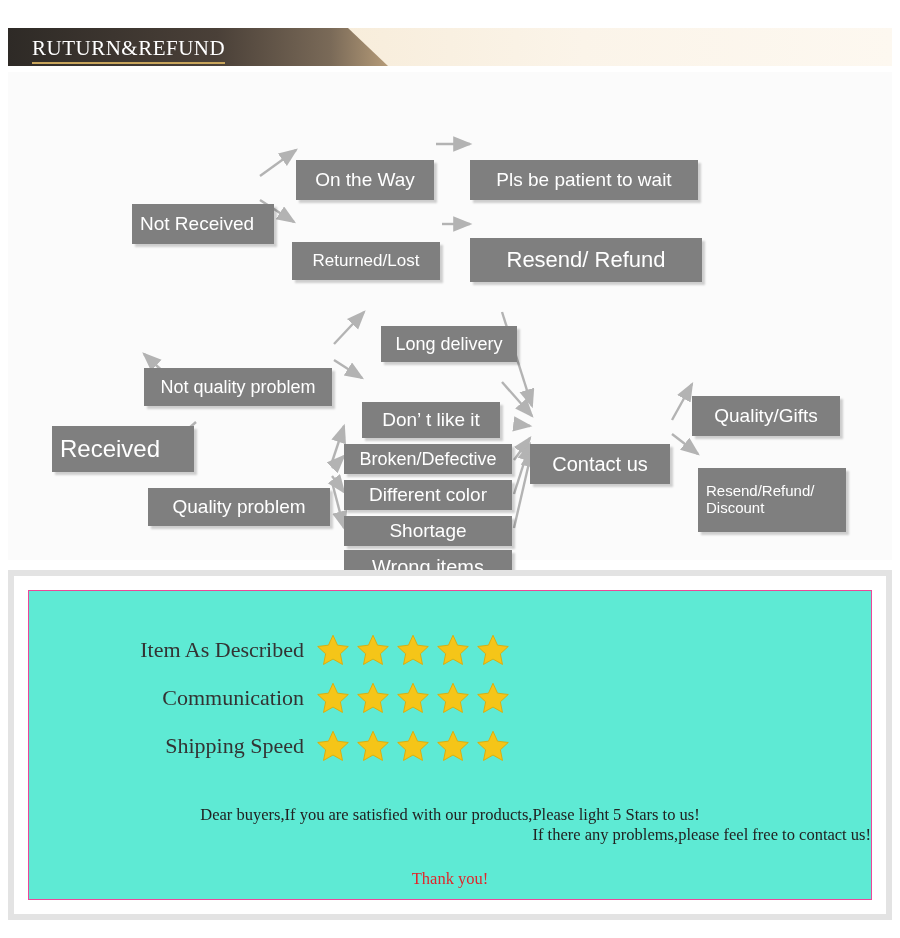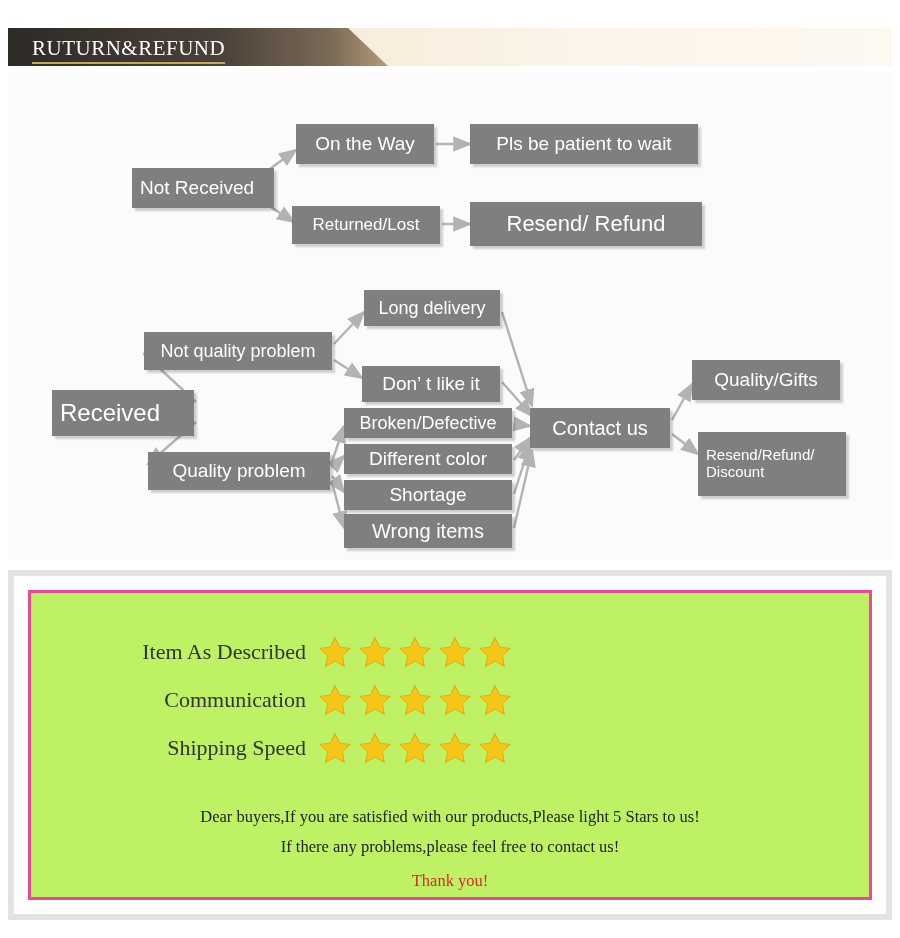--- a/index.html
+++ b/index.html
@@ -43,34 +43,35 @@
     position:absolute;
     background:#7f7f7f;
     color:#ffffff;
     box-sizing:border-box;
     display:flex;align-items:center;justify-content:center;
     text-align:center;
     line-height:1.12;
     box-shadow:3px 3px 2px rgba(0,0,0,0.18);
     padding:8px 6px;
     font-family:"Liberation Sans", sans-serif;
+    margin-top:36px;
   }
   .node.left-al{justify-content:flex-start;text-align:left;padding-left:8px;}
 
   
   .panel{
     position:absolute;left:8px;top:570px;width:884px;height:350px;
     border:6px solid #e3e3e3;
     box-sizing:border-box;
     background:#ffffff;
   }
   .panel-inner{
     position:absolute;left:14px;top:14px;right:14px;bottom:14px;
-    border:3px solid #ec4899;
-    background:#bef264;
+    border:1px solid #ec4899;
+    background:#5eead4;
     padding-left:8px;
   }
   .rating-row{
     position:absolute;display:flex;align-items:center;
   }
   .rating-label{
     font-family:"Liberation Serif", serif;
     font-size:22px;color:#333333;
     text-align:right;
     width:215px;
@@ -135,21 +136,21 @@
   </svg>
   <div id="flow-nodes">
       <div class="node left-al" style="left: 124px; top: 96px; width: 142px; height: 40px; font-size: 19px; background: rgb(127, 127, 127);">Not Received</div>
       <div class="node" style="left: 288px; top: 52px; width: 138px; height: 40px; font-size: 19px; background: rgb(127, 127, 127);">On the Way</div>
       <div class="node" style="left: 462px; top: 52px; width: 228px; height: 40px; font-size: 19px; background: rgb(127, 127, 127);">Pls be patient to wait</div>
       <div class="node" style="left: 284px; top: 134px; width: 148px; height: 38px; font-size: 17px; background: rgb(127, 127, 127);">Returned/Lost</div>
       <div class="node" style="left: 462px; top: 130px; width: 232px; height: 44px; font-size: 22px; background: rgb(127, 127, 127);">Resend/ Refund</div>
       <div class="node left-al" style="left: 44px; top: 318px; width: 142px; height: 46px; font-size: 24px; background: rgb(127, 127, 127);">Received</div>
       <div class="node" style="left: 136px; top: 260px; width: 188px; height: 38px; font-size: 18px; background: rgb(127, 127, 127);">Not quality problem</div>
       <div class="node" style="left: 140px; top: 380px; width: 182px; height: 38px; font-size: 19px; background: rgb(127, 127, 127);">Quality problem</div>
-      <div class="node" style="left: 356px; top: 218px; width: 136px; height: 36px; font-size: 18px; background: rgb(127, 127, 127);">Long delivery</div>
+      <div class="node" style="left: 373px; top: 218px; width: 136px; height: 36px; font-size: 18px; background: rgb(127, 127, 127);">Long delivery</div>
       <div class="node" style="left: 354px; top: 294px; width: 138px; height: 36px; font-size: 19px; background: rgb(127, 127, 127);">Don’ t like it</div>
       <div class="node" style="left: 336px; top: 336px; width: 168px; height: 30px; font-size: 18px; background: rgb(127, 127, 127);">Broken/Defective</div>
       <div class="node" style="left: 336px; top: 372px; width: 168px; height: 30px; font-size: 19px; background: rgb(127, 127, 127);">Different color</div>
       <div class="node" style="left: 336px; top: 408px; width: 168px; height: 30px; font-size: 19px; background: rgb(127, 127, 127);">Shortage</div>
       <div class="node" style="left: 336px; top: 442px; width: 168px; height: 34px; font-size: 20px; background: rgb(127, 127, 127);">Wrong items</div>
       <div class="node" style="left: 522px; top: 336px; width: 140px; height: 40px; font-size: 20px; background: rgb(127, 127, 127);">Contact us</div>
       <div class="node" style="left: 684px; top: 288px; width: 148px; height: 40px; font-size: 19px; background: rgb(127, 127, 127);">Quality/Gifts</div>
       <div class="node left-al" style="left: 690px; top: 360px; width: 148px; height: 64px; font-size: 15px; background: rgb(127, 127, 127);">Resend/Refund/ Discount</div>
     </div>
 </div>
@@ -213,17 +214,17 @@
               <polygon points="12,1.6 15.2,8.6 22.8,9.5 17.2,14.7 18.7,22.2 12,18.4 5.3,22.2 6.8,14.7 1.2,9.5 8.8,8.6" fill="#f5c518" stroke="#e0a800" stroke-width="0.6"></polygon>
             </svg>
             <svg class="star" viewBox="0 0 24 24">
               <polygon points="12,1.6 15.2,8.6 22.8,9.5 17.2,14.7 18.7,22.2 12,18.4 5.3,22.2 6.8,14.7 1.2,9.5 8.8,8.6" fill="#f5c518" stroke="#e0a800" stroke-width="0.6"></polygon>
             </svg>
           </div>
         </div>
       </div>
     <div id="notes">
         <div class="note" style="top: 214px; left: 0px;">Dear buyers,If you are satisfied with our products,Please light 5 Stars to us!</div>
-        <div class="note" style="top: 244px; left: 0px;">If there any problems,please feel free to contact us!</div>
+        <div class="note" style="top: 234px; left: 0px; text-align: right;">If there any problems,please feel free to contact us!</div>
         <div class="note thanks" style="top: 278px; left: 0px; color: rgb(224, 38, 43);">Thank you!</div>
       </div>
   </div>
 </div>
 
 </body></html>

